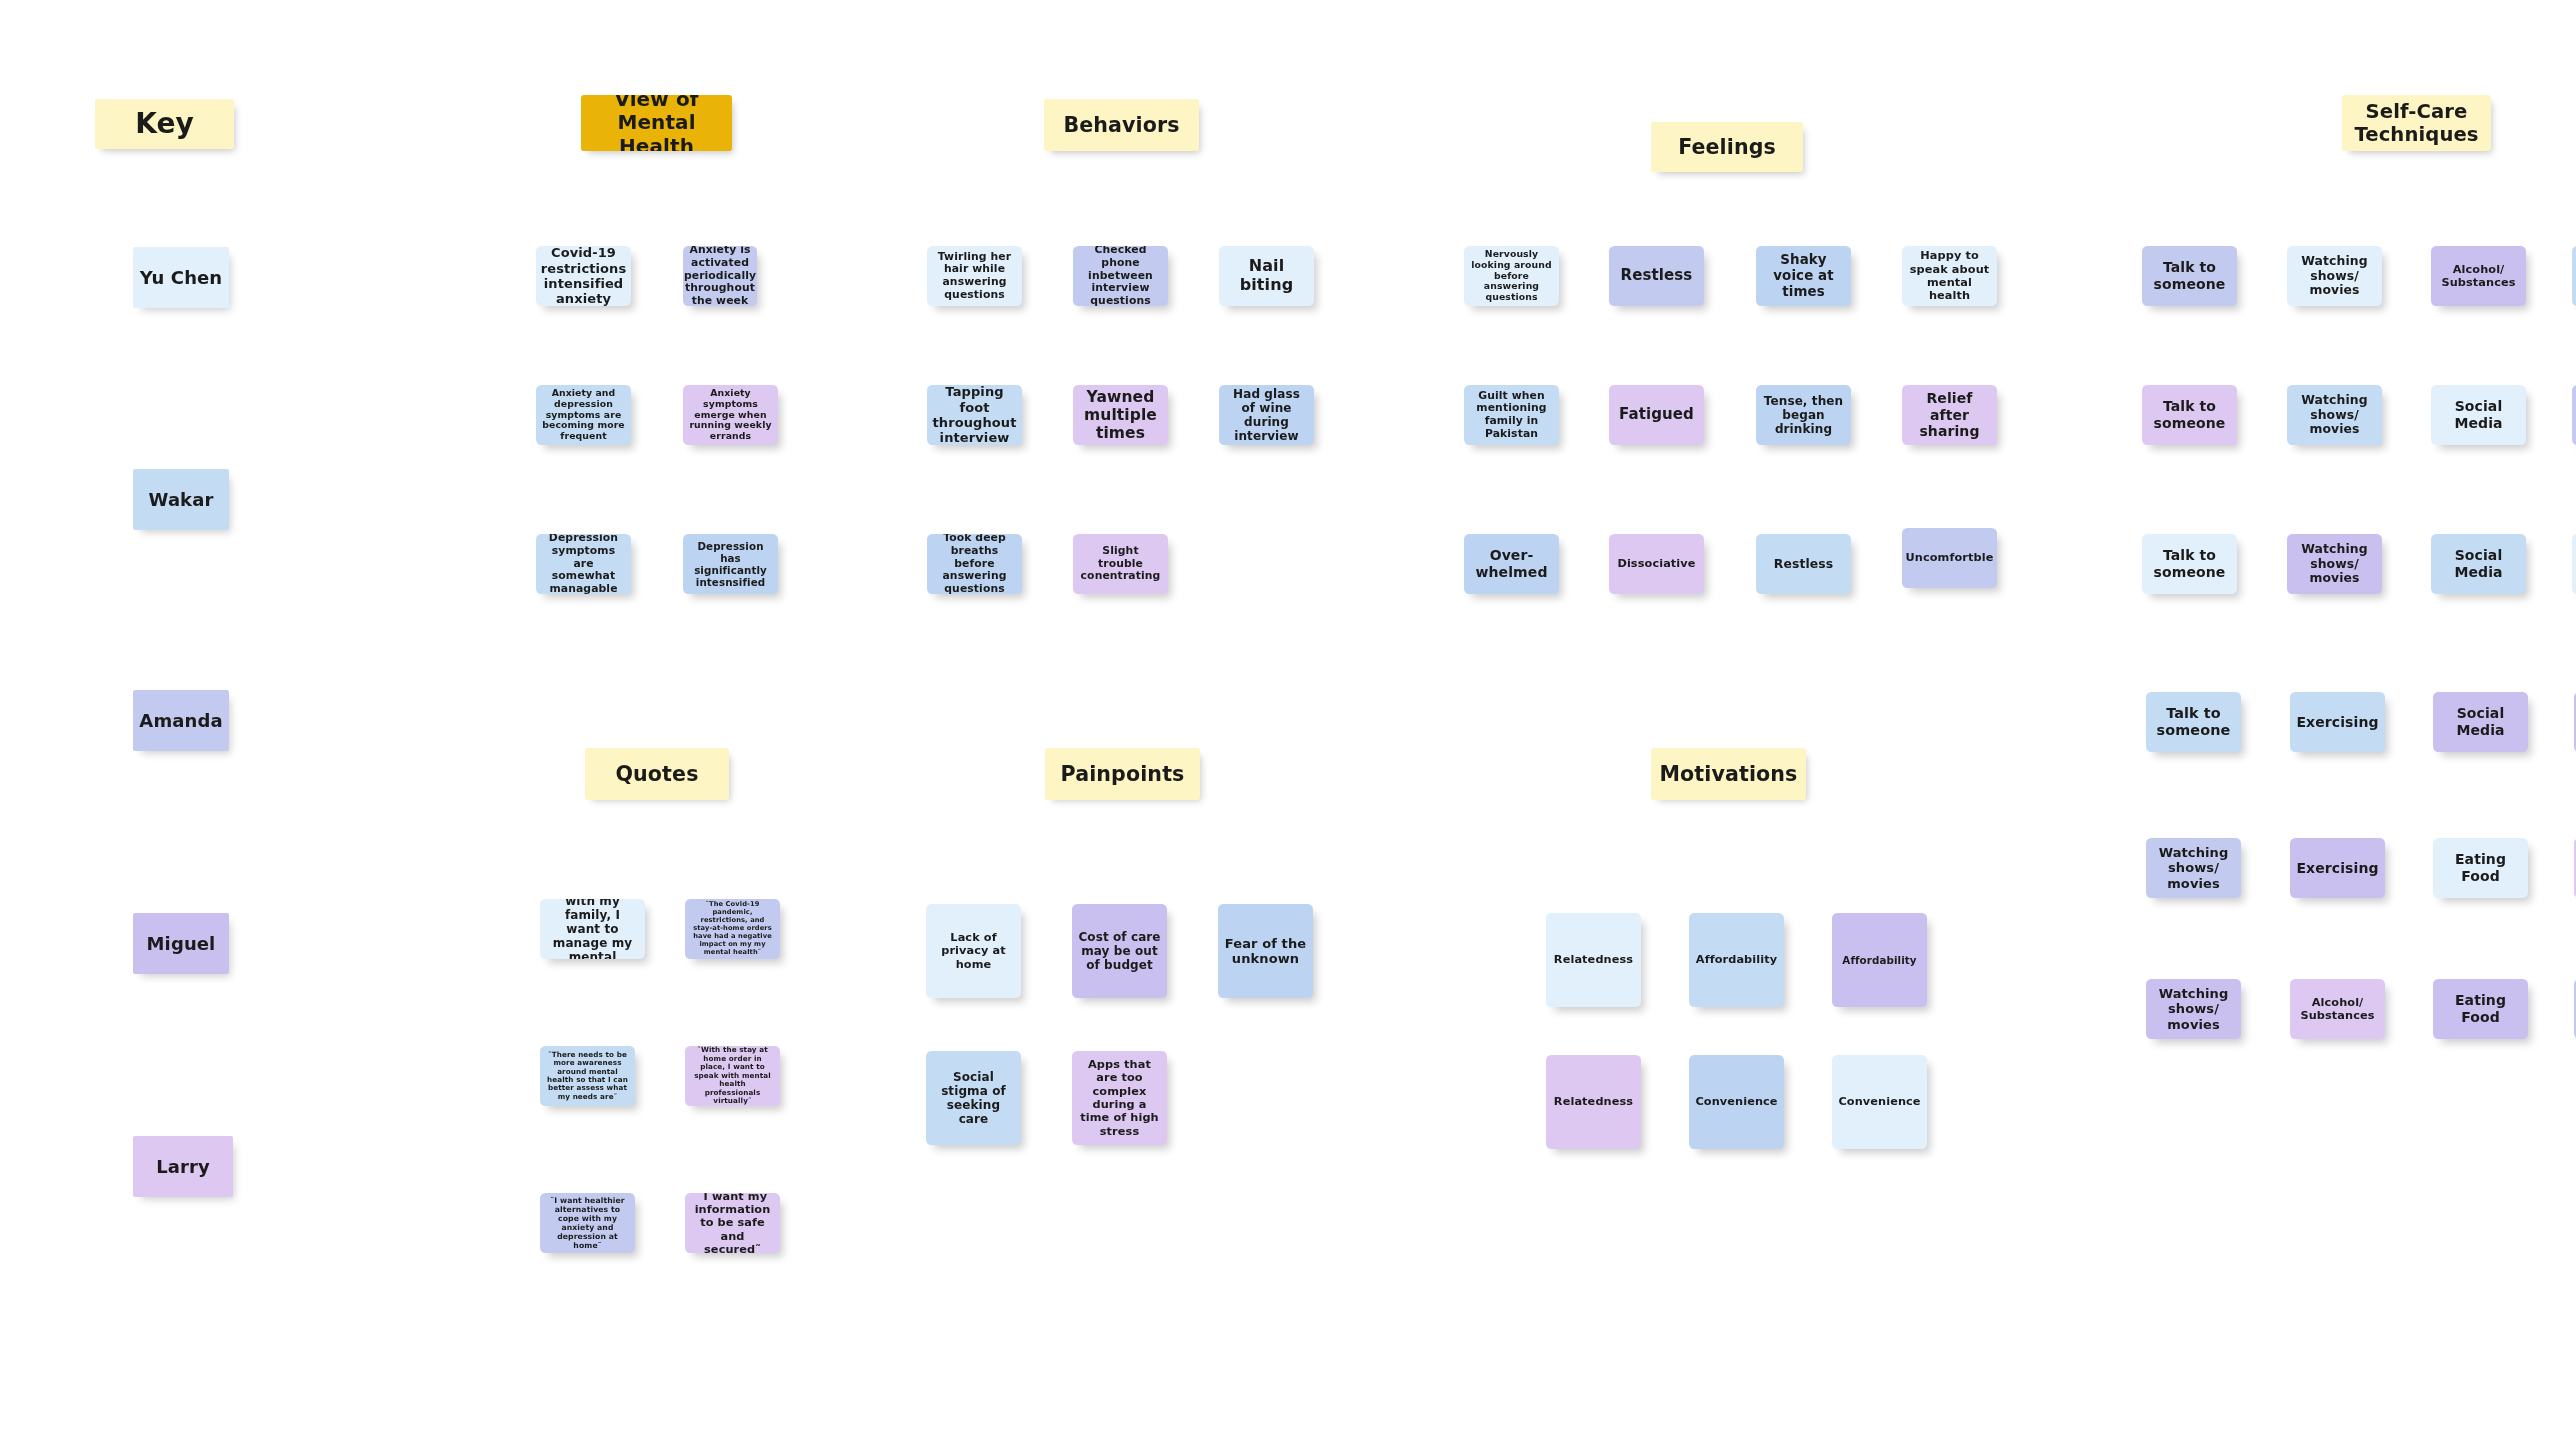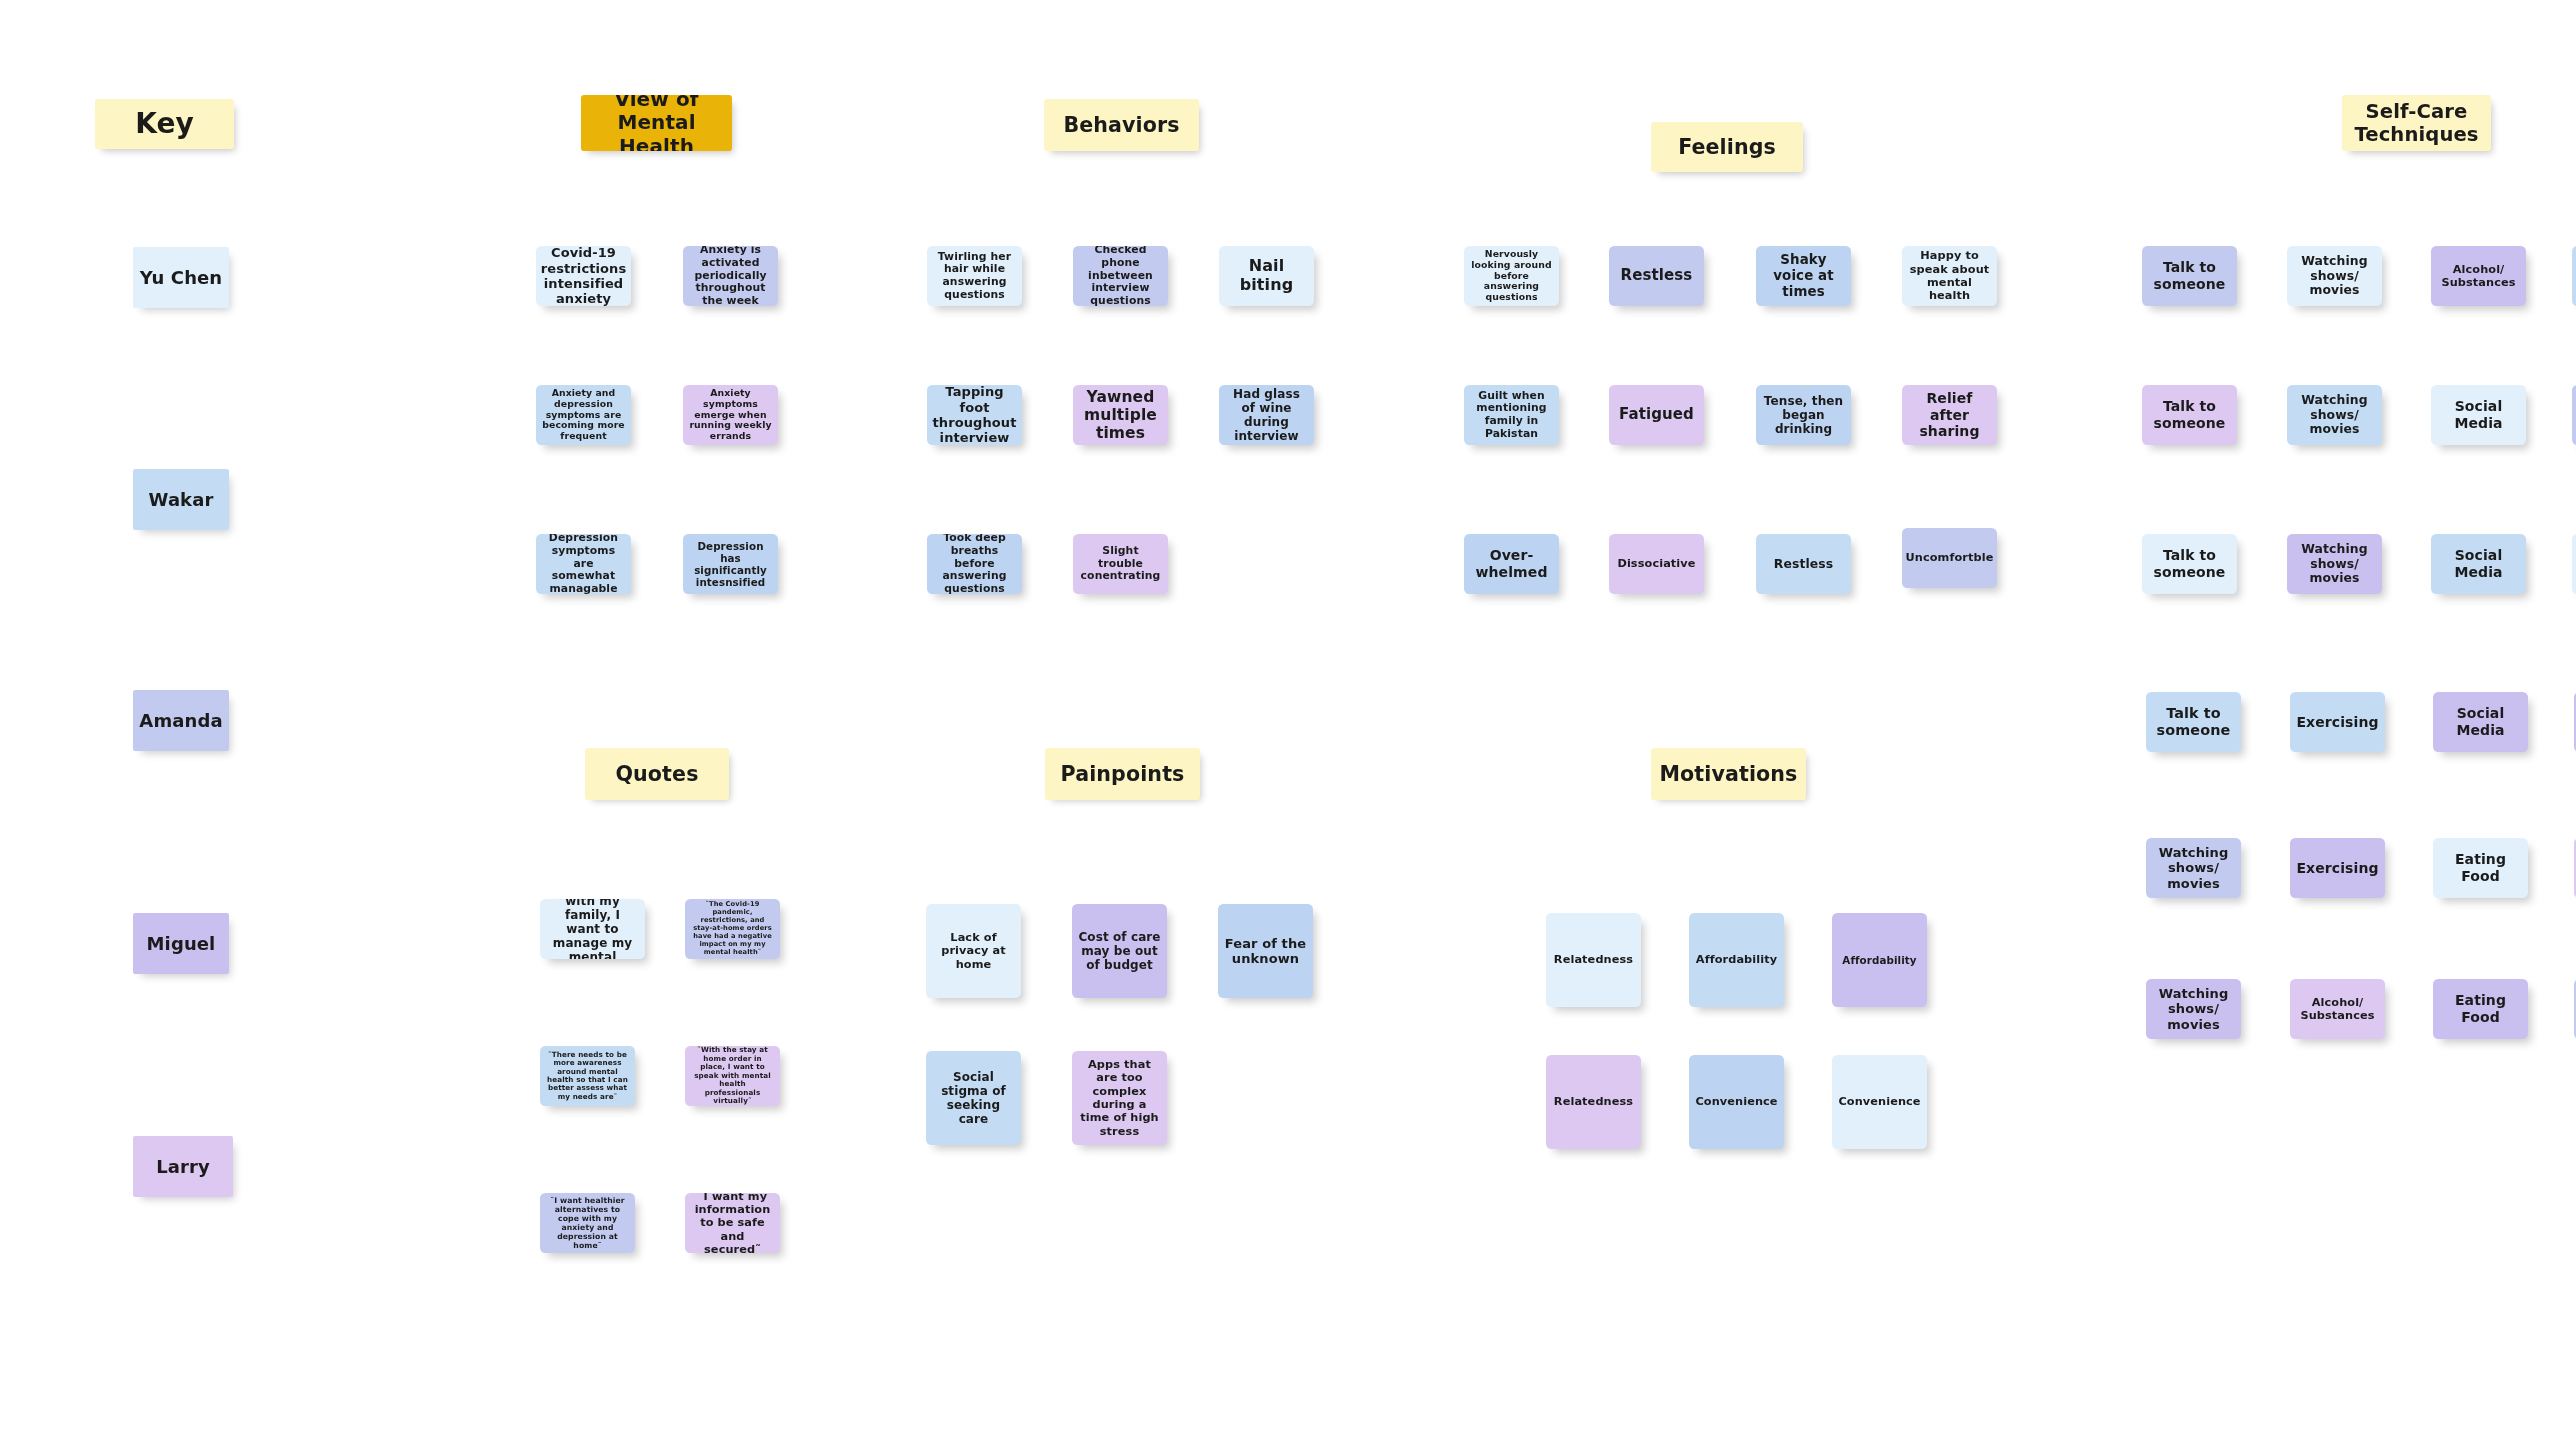--- a/index.html
+++ b/index.html
@@ -47,21 +47,21 @@
     <div class="note header-note" style="left: 2342px; top: 95px; width: 149px; height: 56px; font-size: 19.6px; background: rgb(253, 245, 195);">Self-Care Techniques</div>
     <div class="note header-note" style="left: 585px; top: 748px; width: 144px; height: 52px; font-size: 20.6px; background: rgb(253, 245, 195);">Quotes</div>
     <div class="note header-note" style="left: 1045px; top: 748px; width: 155px; height: 52px; font-size: 20.6px; background: rgb(253, 245, 195);">Painpoints</div>
     <div class="note header-note" style="left: 1651px; top: 748px; width: 155px; height: 52px; font-size: 20.6px; background: rgb(253, 245, 195);">Motivations</div>
     <div class="note key-note" style="left: 133px; top: 247px; width: 96px; height: 61px; font-size: 18px; background: rgb(226, 240, 251);">Yu Chen</div>
     <div class="note key-note" style="left: 133px; top: 469px; width: 96px; height: 61px; font-size: 18px; background: rgb(195, 220, 244);">Wakar</div>
     <div class="note key-note" style="left: 133px; top: 690px; width: 96px; height: 61px; font-size: 18px; background: rgb(195, 202, 240);">Amanda</div>
     <div class="note key-note" style="left: 133px; top: 913px; width: 96px; height: 61px; font-size: 18px; background: rgb(201, 192, 240);">Miguel</div>
     <div class="note key-note" style="left: 133px; top: 1136px; width: 100px; height: 61px; font-size: 18px; background: rgb(220, 200, 240);">Larry</div>
     <div class="note" style="left: 536px; top: 246px; width: 95px; height: 60px; font-size: 13px; background: rgb(226, 240, 251);">Covid-19 restrictions intensified anxiety</div>
-    <div class="note" style="left: 683px; top: 246px; width: 95px; height: 60px; font-size: 10.8px; background: rgb(195, 202, 240);">Anxiety is activated periodically throughout the week</div>
+    <div class="note" style="left: 683px; top: 246px; width: 74px; height: 60px; font-size: 10.8px; background: rgb(195, 202, 240);">Anxiety is activated periodically throughout the week</div>
     <div class="note" style="left: 536px; top: 385px; width: 95px; height: 60px; font-size: 9.3px; background: rgb(195, 220, 244);">Anxiety and depression symptoms are becoming more frequent</div>
     <div class="note" style="left: 683px; top: 385px; width: 95px; height: 60px; font-size: 9.3px; background: rgb(220, 200, 240);">Anxiety symptoms emerge when running weekly errands</div>
     <div class="note" style="left: 536px; top: 534px; width: 95px; height: 60px; font-size: 10.8px; background: rgb(195, 220, 244);">Depression symptoms are somewhat managable</div>
     <div class="note" style="left: 683px; top: 534px; width: 95px; height: 60px; font-size: 10.3px; background: rgb(188, 211, 242);">Depression has significantly intesnsified</div>
     <div class="note" style="left: 927px; top: 246px; width: 95px; height: 60px; font-size: 10.8px; background: rgb(226, 240, 251);">Twirling her hair while answering questions</div>
     <div class="note" style="left: 1073px; top: 246px; width: 95px; height: 60px; font-size: 10.8px; background: rgb(195, 202, 240);">Checked phone inbetween interview questions</div>
     <div class="note" style="left: 1219px; top: 246px; width: 95px; height: 60px; font-size: 16px; background: rgb(226, 240, 251);">Nail biting</div>
     <div class="note" style="left: 927px; top: 385px; width: 95px; height: 60px; font-size: 13px; background: rgb(195, 220, 244);">Tapping foot throughout interview</div>
     <div class="note" style="left: 1073px; top: 385px; width: 95px; height: 60px; font-size: 15.5px; background: rgb(220, 200, 240);">Yawned multiple times</div>
     <div class="note" style="left: 1219px; top: 385px; width: 95px; height: 60px; font-size: 12px; background: rgb(188, 211, 242);">Had glass of wine during interview</div>

